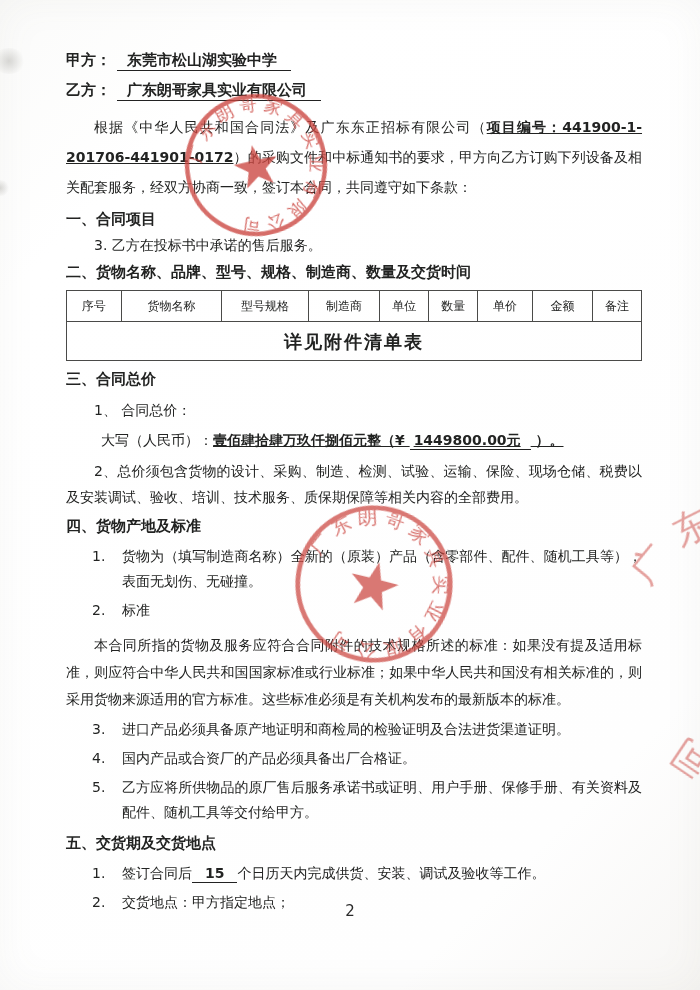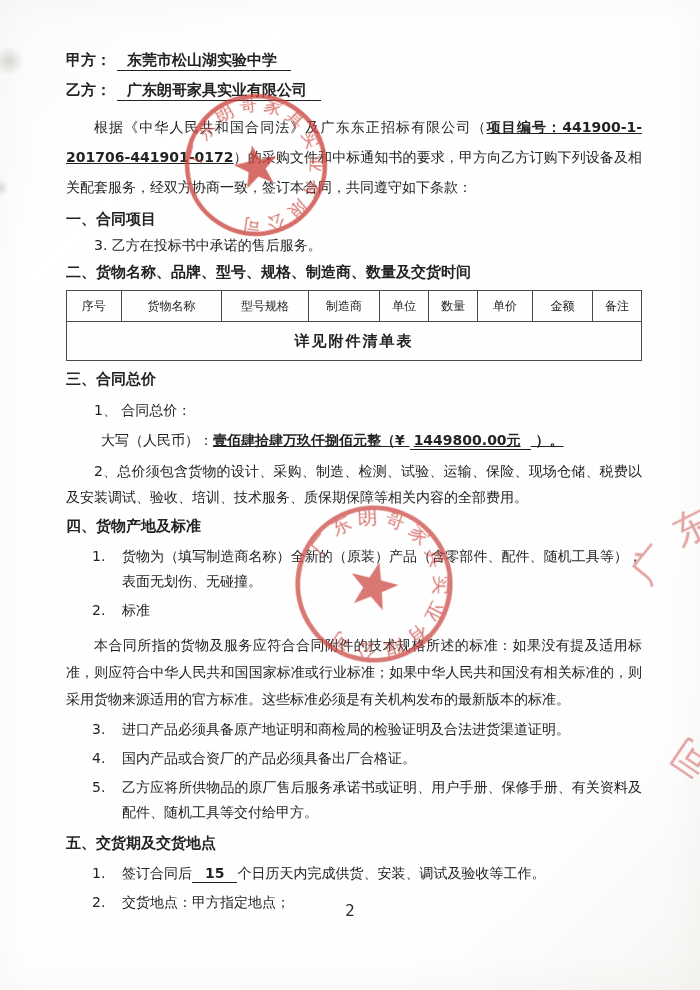--- a/index.html
+++ b/index.html
@@ -14,21 +14,21 @@
   .party-line{margin:0 0 13px;font-weight:700;font-size:15px;}
   .party-line .name{border-bottom:1.5px solid #222;padding:0 14px 1px 10px;margin-left:6px;}
   .intro{margin:0 0 9px;text-indent:2em;line-height:30px;text-align:justify;}
   .proj-no{font-weight:700;text-decoration:underline;}
   .sec-h{margin:0 0 9px;font-weight:700;font-size:15px;}
   .s1-item{margin:0 0 10px;padding-left:2em;}
   table.goods{border-collapse:collapse;width:100%;margin:2px 0 10px;table-layout:fixed;}
   table.goods th,table.goods td{border:1.2px solid #4a4a48;font-weight:400;font-size:12px;
     text-align:center;vertical-align:middle;padding:0;}
   table.goods th{height:30px;}
-  table.goods td.note{height:38px;font-weight:700;font-size:15px;letter-spacing:2px;}
+  table.goods td.note{height:38px;font-weight:700;font-size:18px;letter-spacing:2px;}
   .p-ind2{margin:0 0 8px;text-indent:2em;line-height:26px;text-align:justify;}
   .amount-line{margin:0 0 8px;padding-left:2.5em;line-height:20px;}
   .amount-cn{font-weight:700;text-decoration:underline;}
   .amount-num{border-bottom:1.3px solid #222;padding:0 10px 1px 4px;}
   .num-item{display:flex;margin:0 0 4px;padding-left:26px;line-height:25px;text-align:justify;}
   .num-item .num{flex:0 0 30px;}
   .num-item .txt{flex:1;}
   .std-para{margin:9px 0 4px;text-indent:2em;line-height:27px;text-align:justify;}
   .days{font-weight:700;border-bottom:1.4px solid #222;padding:0 13px 1px;}
   .page-num{position:absolute;left:0;width:700px;top:902px;text-align:center;font-size:15px;color:#2a2a2a;}

